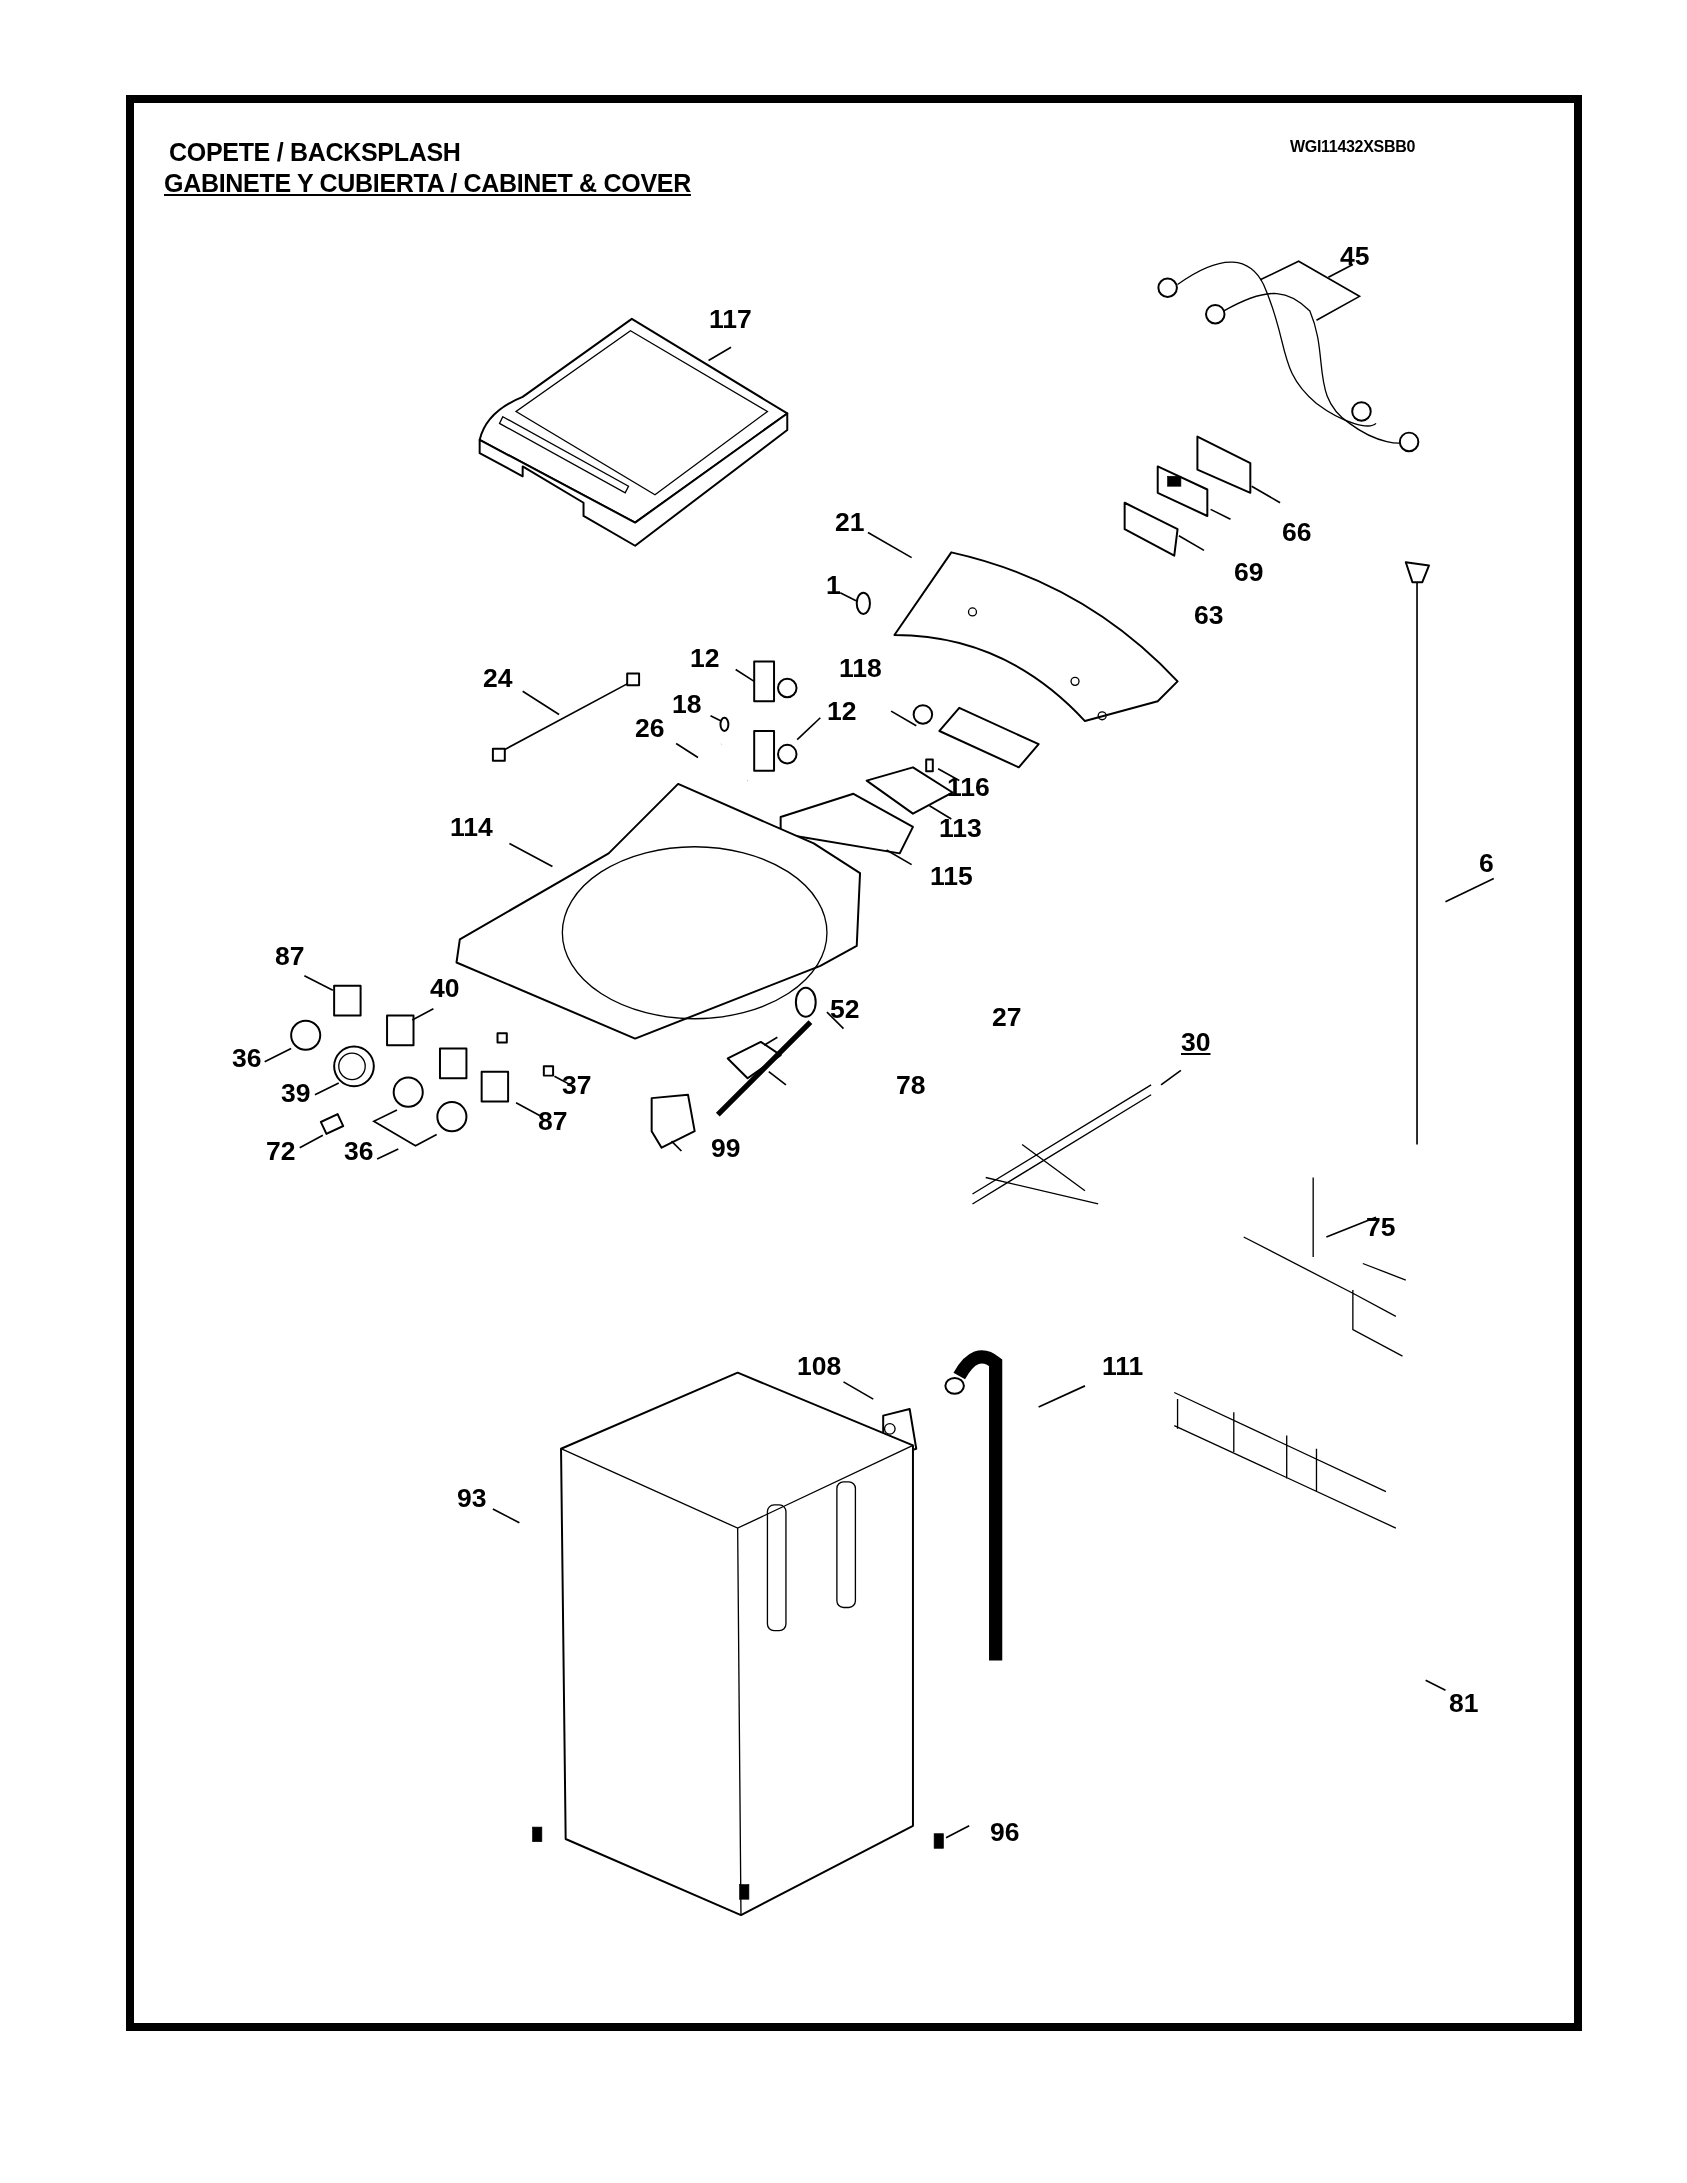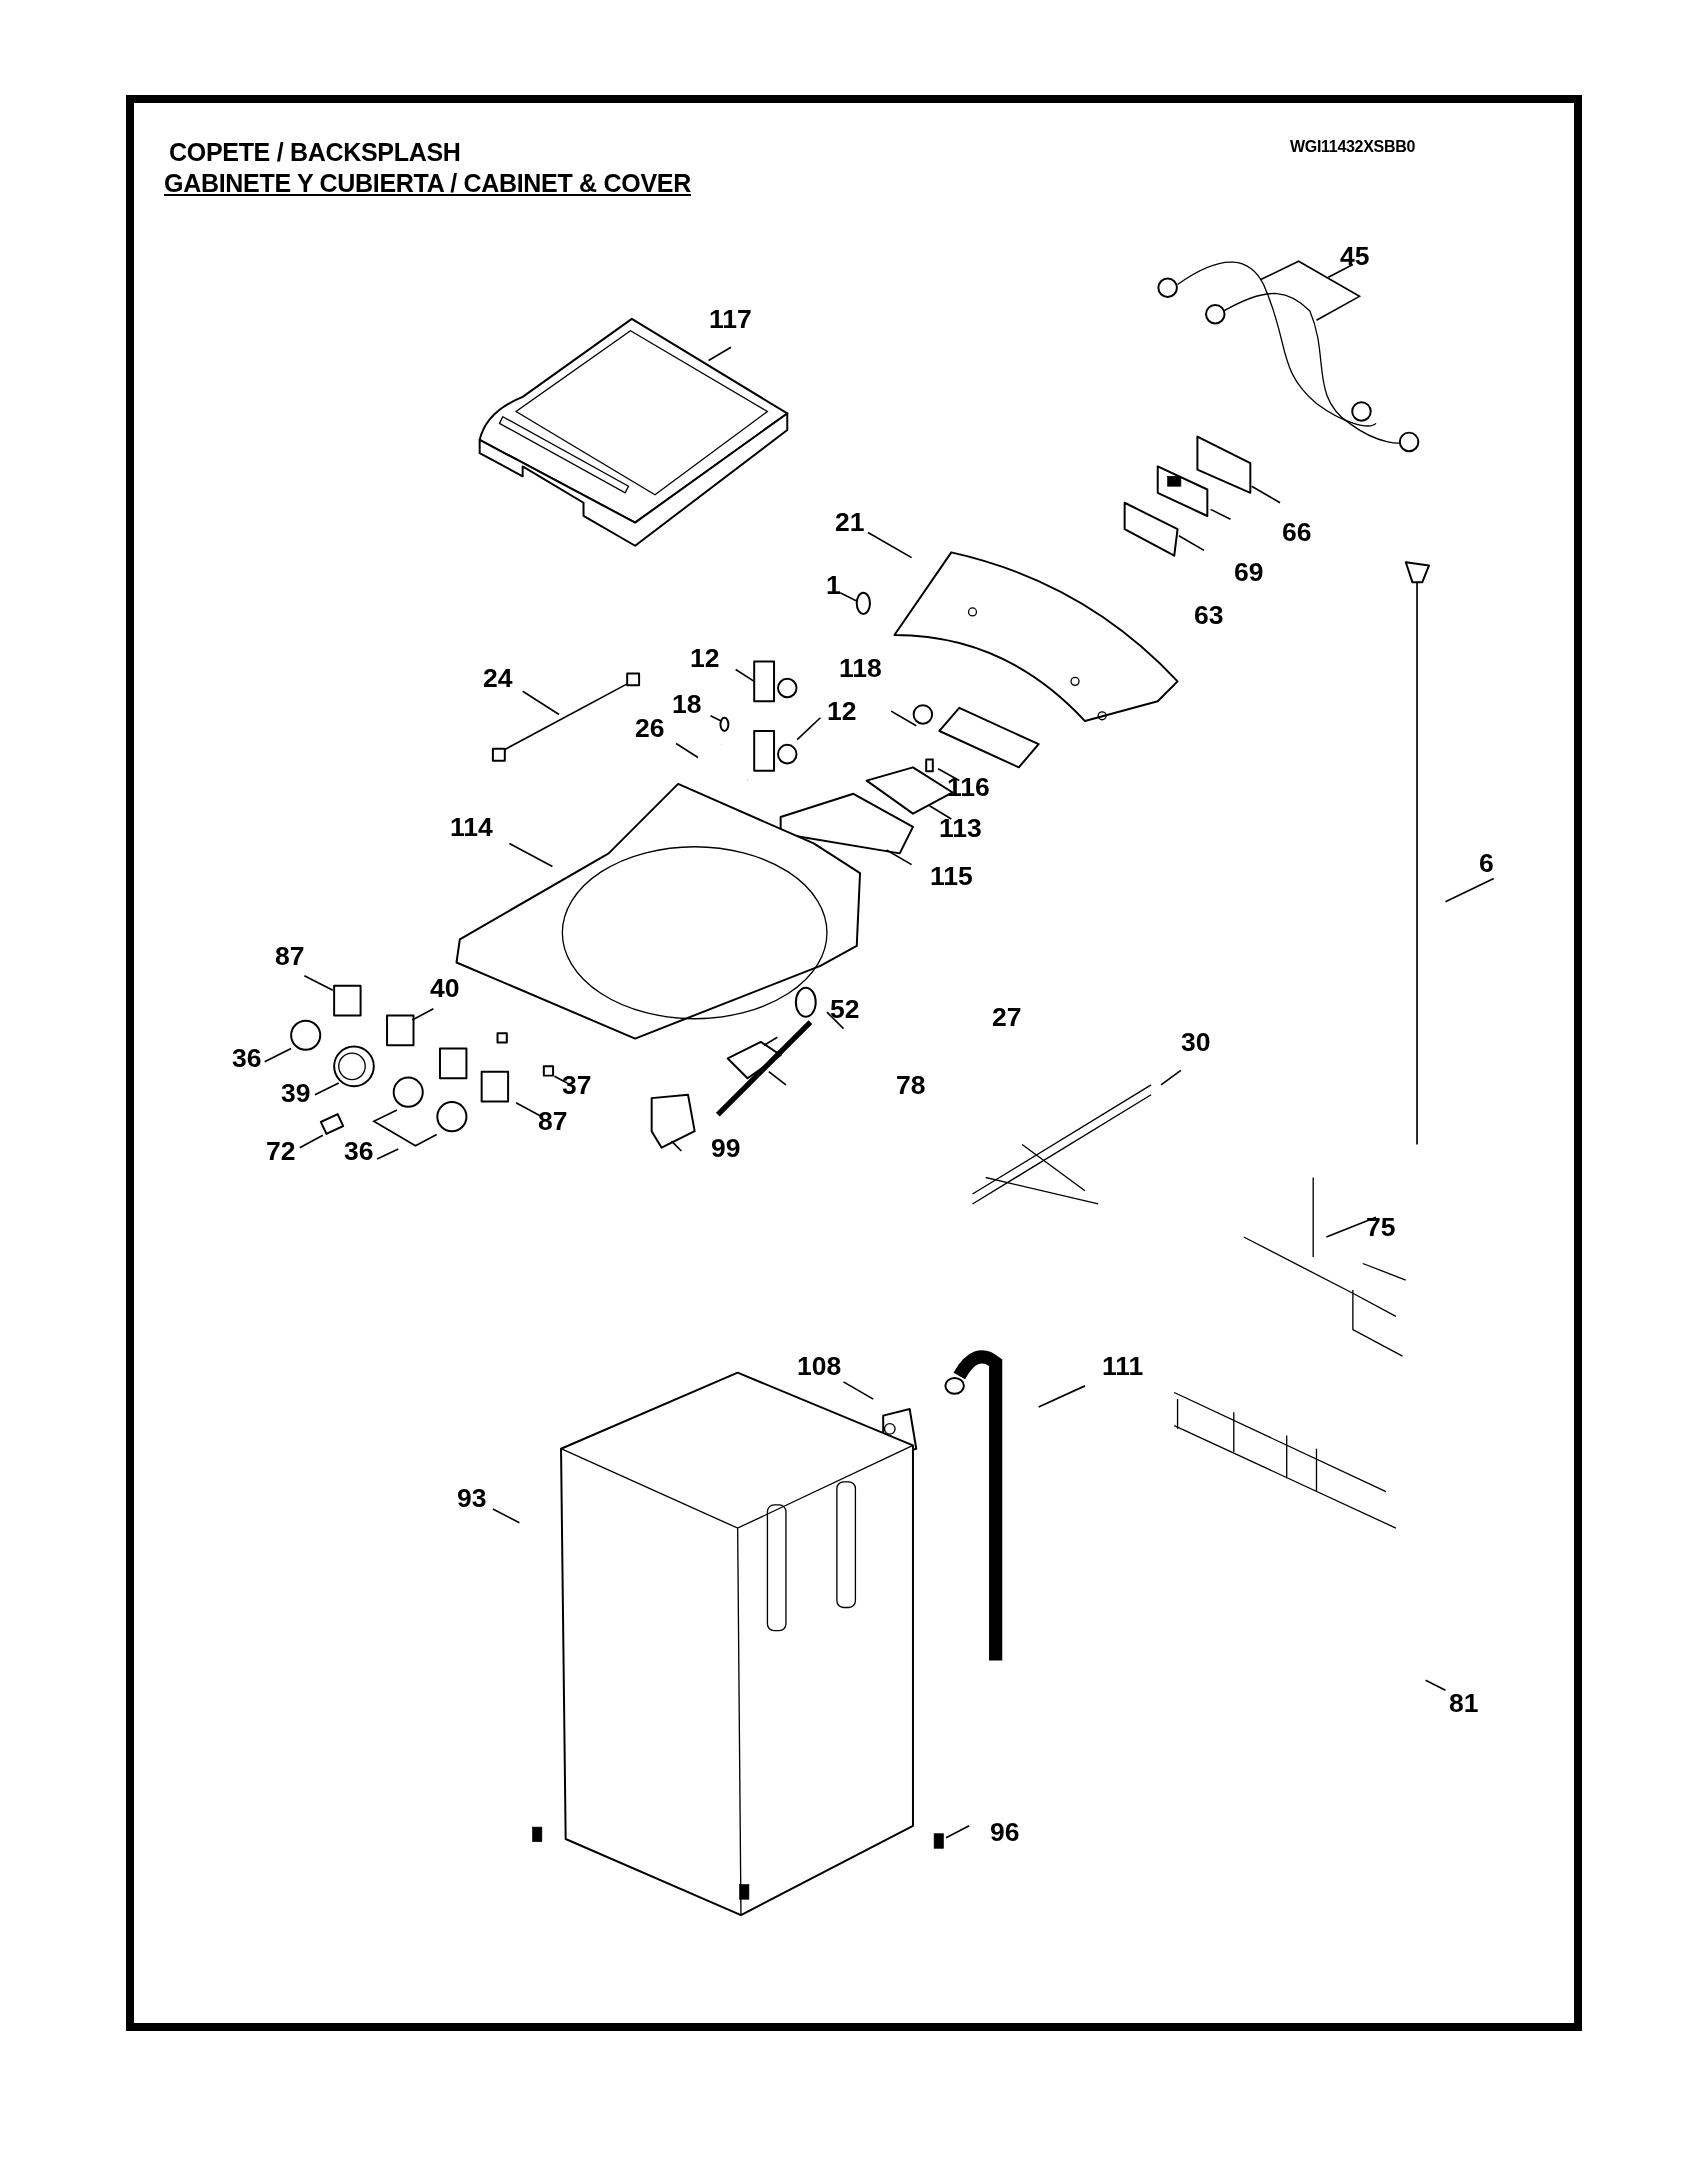--- a/index.html
+++ b/index.html
@@ -257,21 +257,21 @@
     <div class="callout" style="left: 232px; top: 1045px;">36</div>
     <div class="callout" style="left: 281px; top: 1080px;">39</div>
     <div class="callout" style="left: 266px; top: 1138px;">72</div>
     <div class="callout" style="left: 344px; top: 1138px;">36</div>
     <div class="callout" style="left: 562px; top: 1072px;">37</div>
     <div class="callout" style="left: 538px; top: 1108px;">87</div>
     <div class="callout" style="left: 711px; top: 1135px;">99</div>
     <div class="callout" style="left: 830px; top: 996px;">52</div>
     <div class="callout" style="left: 896px; top: 1072px;">78</div>
     <div class="callout" style="left: 992px; top: 1004px;">27</div>
-    <div class="callout" style="left: 1181px; top: 1029px;">30</div>
+    <div class="callout" style="left: 1181px; top: 1029px; text-decoration: underline;">30</div>
     <div class="callout" style="left: 1366px; top: 1214px;">75</div>
     <div class="callout" style="left: 797px; top: 1353px;">108</div>
     <div class="callout" style="left: 1102px; top: 1353px;">111</div>
     <div class="callout" style="left: 457px; top: 1485px;">93</div>
     <div class="callout" style="left: 990px; top: 1819px;">96</div>
     <div class="callout" style="left: 1449px; top: 1690px;">81</div>
   </div>
 
 
 </body></html>

